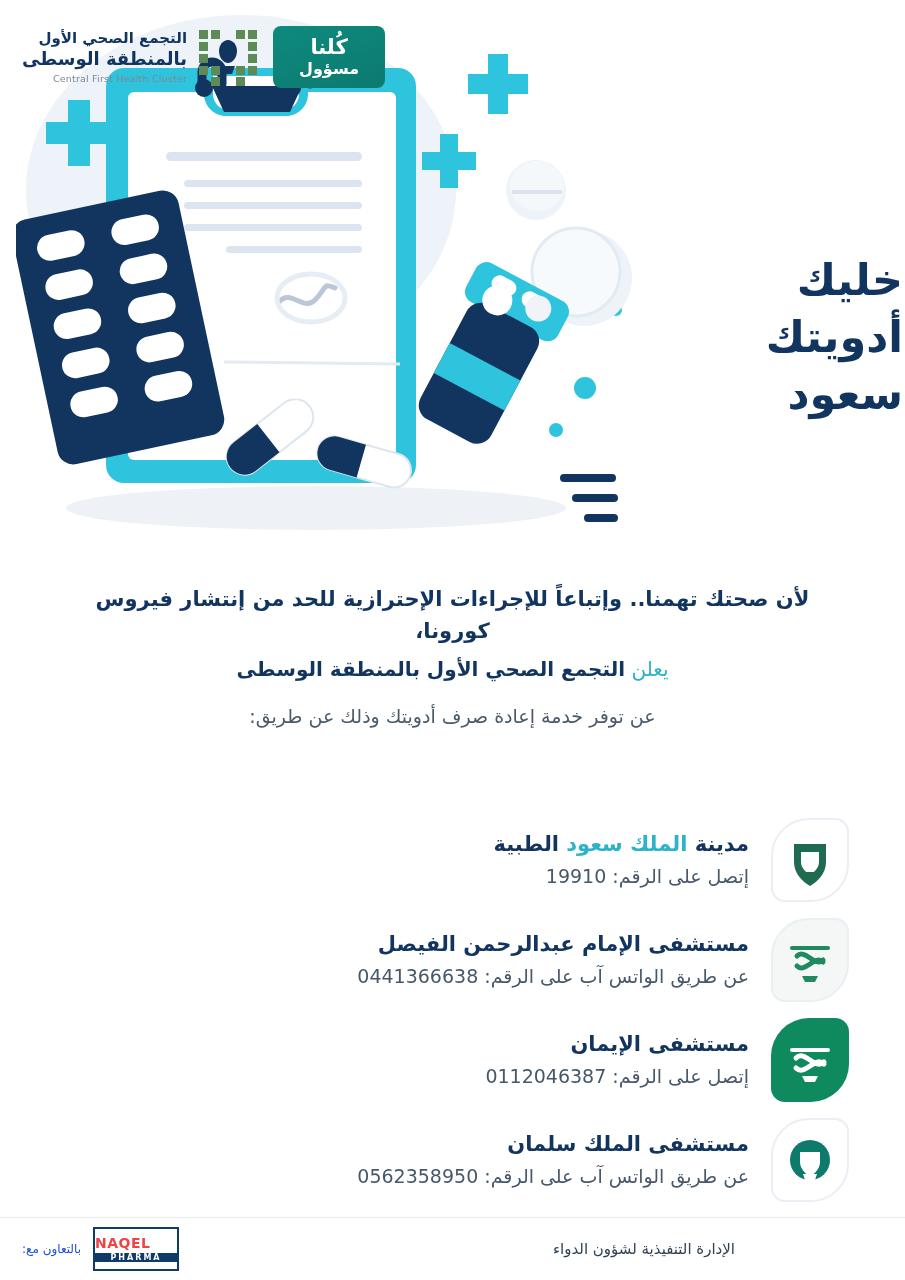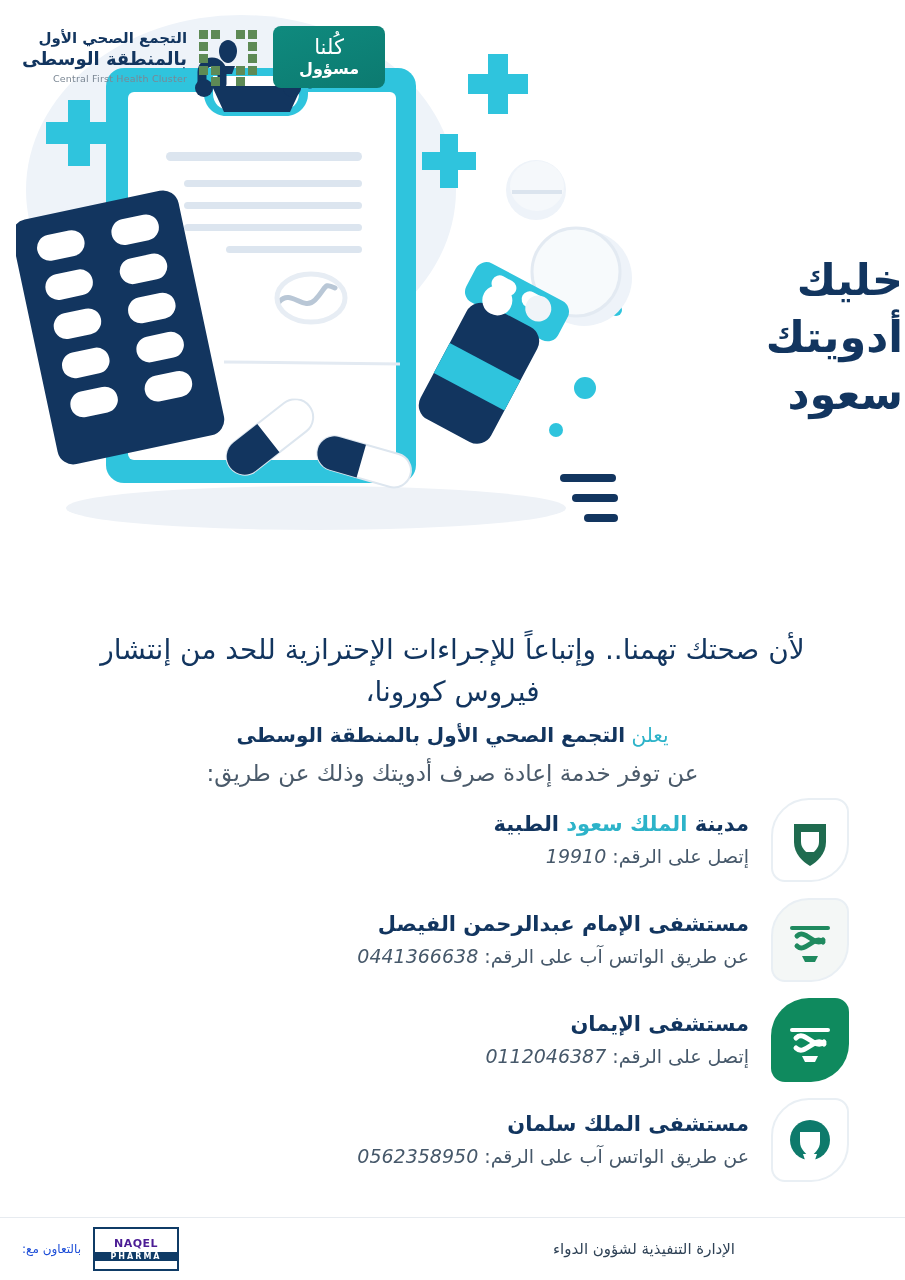--- a/index.html
+++ b/index.html
@@ -74,21 +74,21 @@
     border-radius: 8px;
     background: linear-gradient(160deg, #0f8a7e 0%, #0c7a70 100%);
     display: flex;
     align-items: center;
     justify-content: center;
     flex-direction: column;
     color: #ffffff;
   }
   .kollona-line1 {
     font-size: 21px;
-    font-weight: normal;
+    font-weight: bold;
     line-height: 1;
   }
   .kollona-line2 {
     font-size: 16px;
     font-weight: bold;
     line-height: 1.1;
     margin-top: 2px;
   }
 
   
@@ -127,46 +127,45 @@
   
   .intro {
     position: absolute;
     top: 584px;
     left: 0;
     right: 0;
     text-align: center;
     padding: 0 56px;
   }
   .intro-l1 {
-    font-size: 28px;
-    font-weight: normal;
+    font-size: 21px;
+    font-weight: bold;
     color: #12355f;
     line-height: 1.5;
-    margin-top: 45px;
   }
   .intro-l2 {
     font-size: 20px;
     color: #2db3c9;
     line-height: 1.6;
     margin-top: 6px;
   }
   .intro-l2 b {
     color: #12355f;
   }
   .intro-l3 {
-    font-size: 23px;
+    font-size: 19px;
     color: #4a5a6a;
     line-height: 1.6;
-    margin-top: 4px;
+    margin-top: 16px;
   }
 
   
   .hospitals {
     position: absolute;
-    top: 790px;
+    top: 810px;
     left: 0;
     right: 0;
     padding: 0 56px;
   }
   .hospital-row {
     display: flex;
     flex-direction: row;
     align-items: center;
     justify-content: flex-start;
     gap: 22px;
@@ -188,21 +187,20 @@
   }
   .hospital-contact {
     font-size: 19px;
     color: #46586a;
     margin-top: 6px;
     line-height: 1.35;
   }
   .hospital-contact .num {
     direction: ltr;
     unicode-bidi: embed;
-    font-style: italic;
   }
   .hospital-badge {
     width: 78px;
     height: 84px;
     flex: 0 0 78px;
     position: relative;
   }
   .badge-shape {
     position: absolute;
     inset: 0;
@@ -255,24 +253,24 @@
     width: 82px;
     height: 40px;
     border: 2px solid #0f3b66;
     display: flex;
     flex-direction: column;
     align-items: stretch;
     justify-content: center;
     background: #ffffff;
   }
   .naqel-top {
-    font-size: 11px;
-    font-weight: bold;
-    color: #4c1d95;
-    text-align: center;
+    font-size: 14px;
+    font-weight: bold;
+    color: #ef4444;
+    text-align: left;
     line-height: 1;
     letter-spacing: 0.5px;
     direction: ltr;
   }
   .naqel-bot {
     font-size: 8px;
     font-weight: bold;
     color: #ffffff;
     background: #0f3b66;
     text-align: center;

